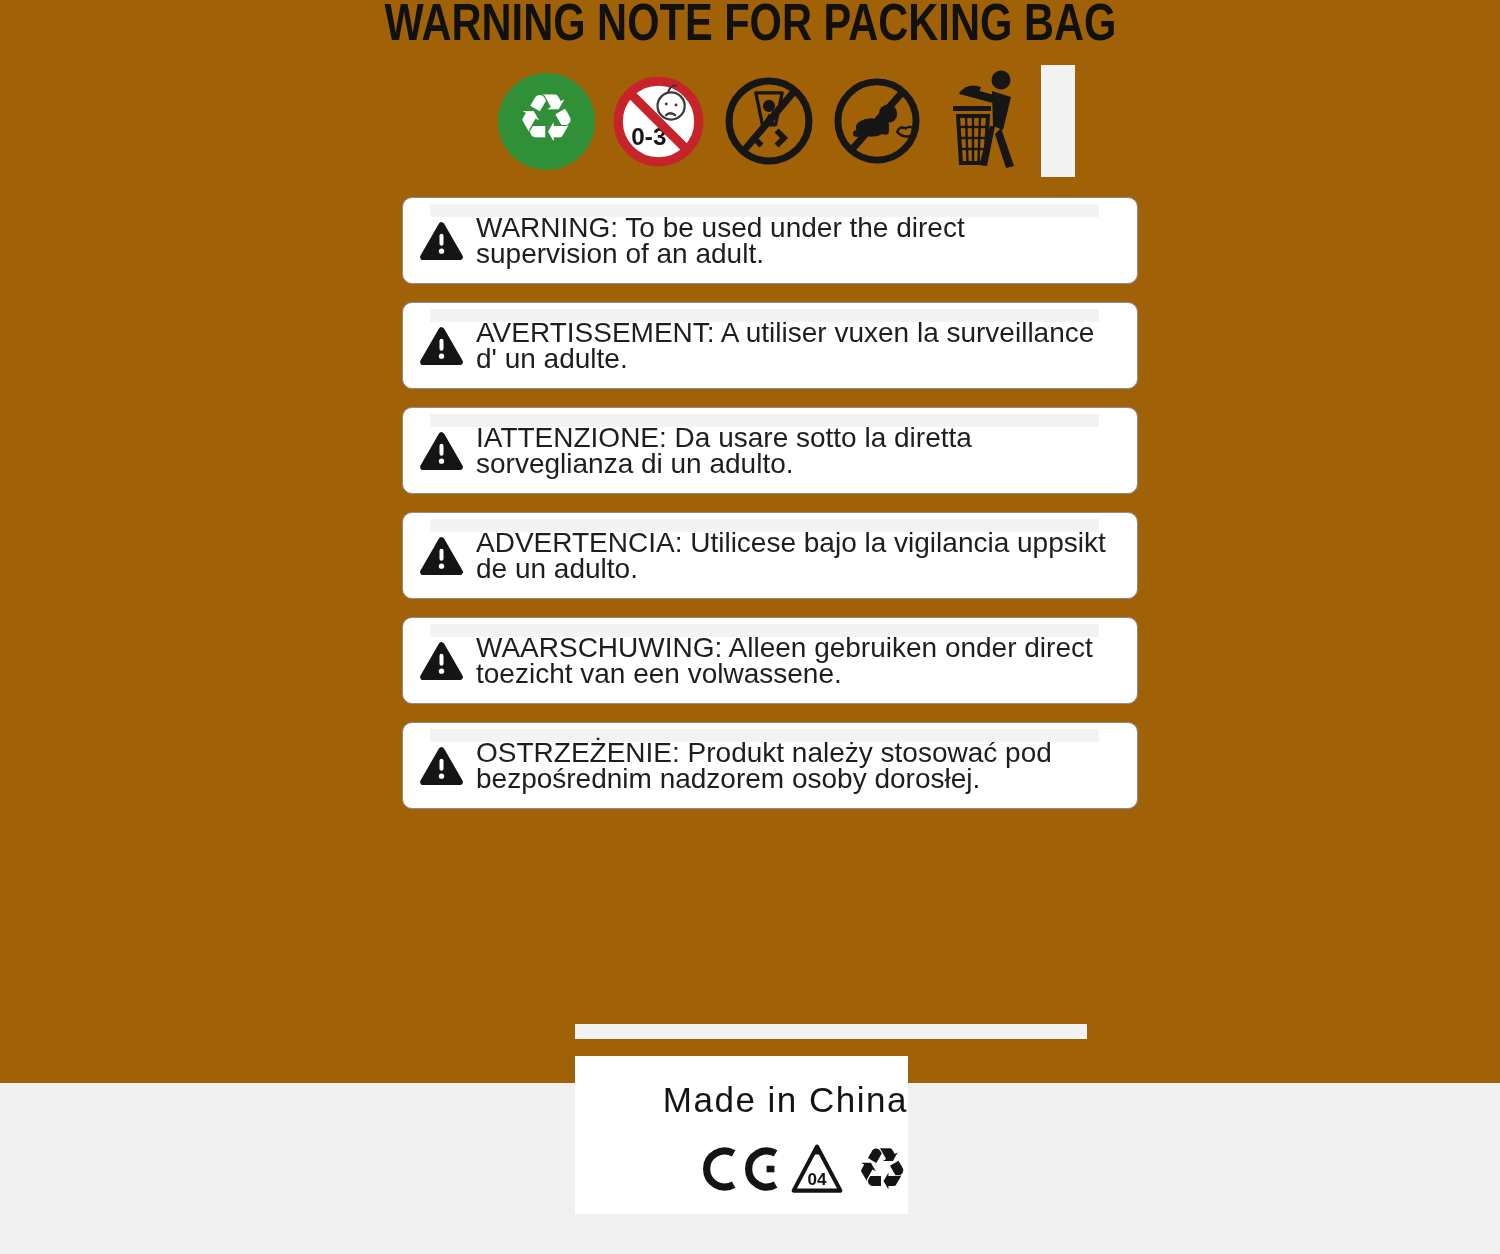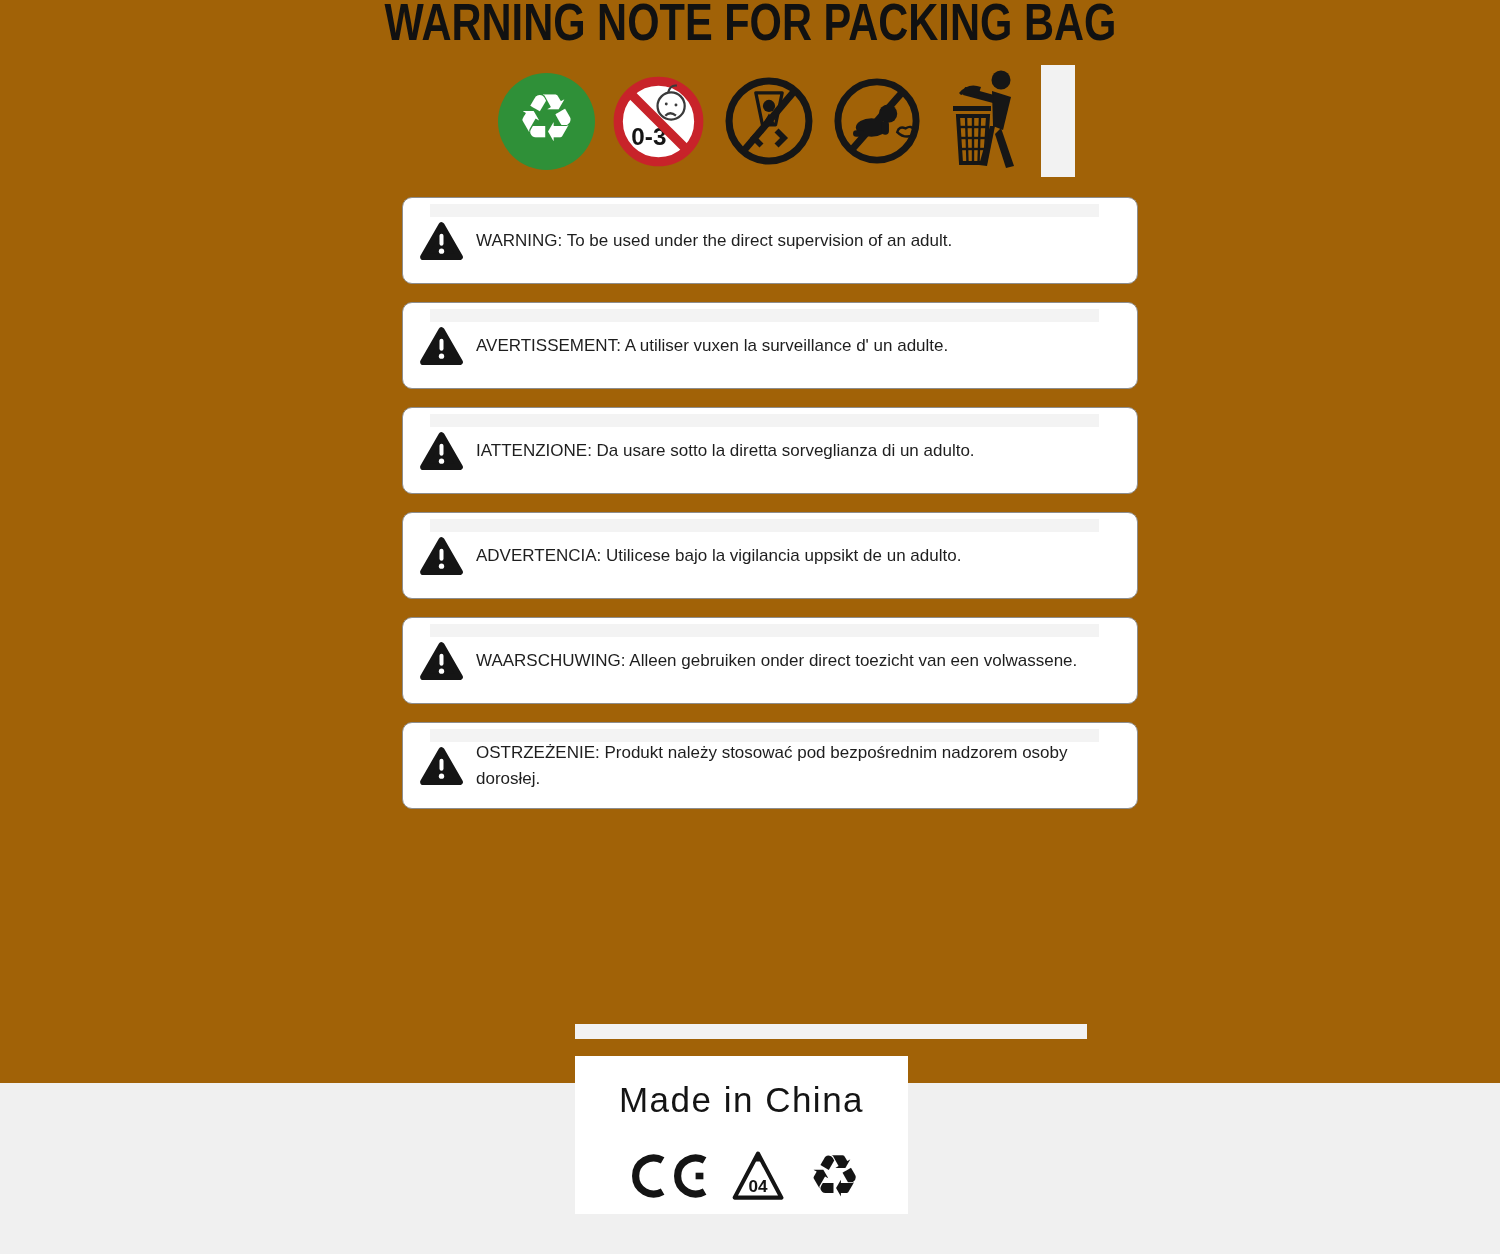--- a/index.html
+++ b/index.html
@@ -28,30 +28,30 @@
   .wbox{
     position:relative;height:87px;border:1.5px solid #8d8d8d;border-radius:10px;background:#ffffff;
     margin-bottom:18px;box-sizing:border-box;
   }
   .wbox .strip{position:absolute;top:6px;left:27px;right:38px;height:13px;background:#f3f3f3;}
   .wbox .inner{
     position:relative;display:flex;align-items:center;height:100%;
     padding-left:16px;padding-right:26px;box-sizing:border-box;
   }
   .wbox .tri{flex:0 0 auto;}
-  .wbox .wtext{margin-left:12px;font-size:17px;line-height:26px;color:#1e1e1e;}
+  .wbox .wtext{margin-left:12px;font-size:28px;line-height:26px;color:#1e1e1e;}
   
   .below-strip{position:absolute;left:575px;top:1024px;width:512px;height:15px;background:#f3f3f3;}
   .footer-band{position:absolute;left:0;top:1083px;width:1500px;height:171px;background:#f0f0f0;}
   .made-card{
     position:absolute;left:575px;top:1056px;width:333px;height:158px;background:#ffffff;z-index:2;
-    display:flex;flex-direction:column;align-items:center;
+    display:flex;flex-direction:column;align-items:flex-end;
   }
   .made-text{margin-top:24px;font-size:35px;font-weight:500;letter-spacing:1.5px;color:#141414;}
-  .marks{display:flex;align-items:center;gap:24px;margin-top:27px;}
+  .marks{display:flex;align-items:center;gap:12px;margin-top:20px;}
   .recycle-black{font-family:"DejaVu Sans",sans-serif;font-size:58px;line-height:58px;color:#141414;}
 </style>
 </head>
 <body>
 
 <div id="canvas">
 
   <div class="title">
     <span>WARNING NOTE FOR PACKING BAG</span>
   </div>

